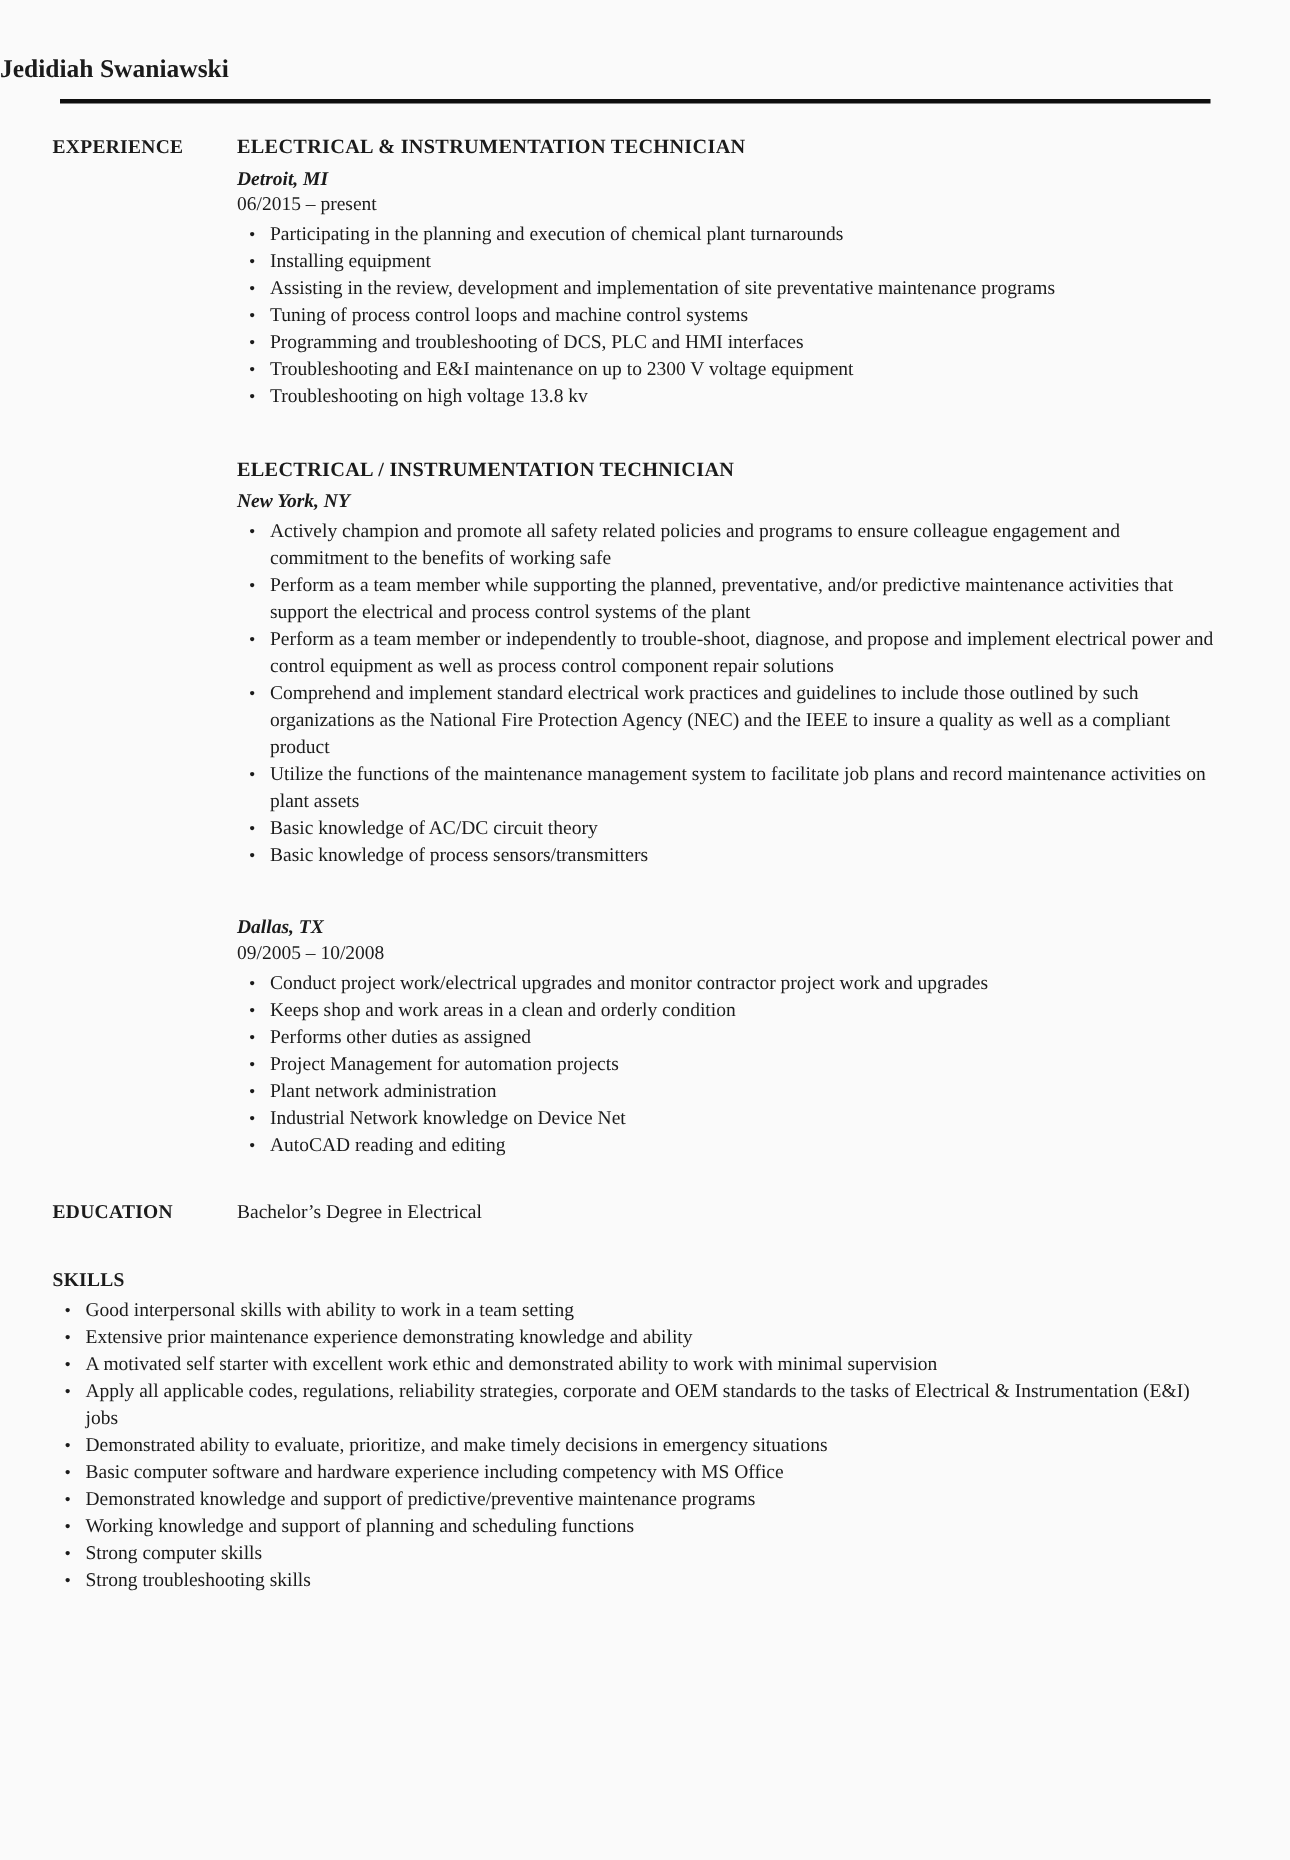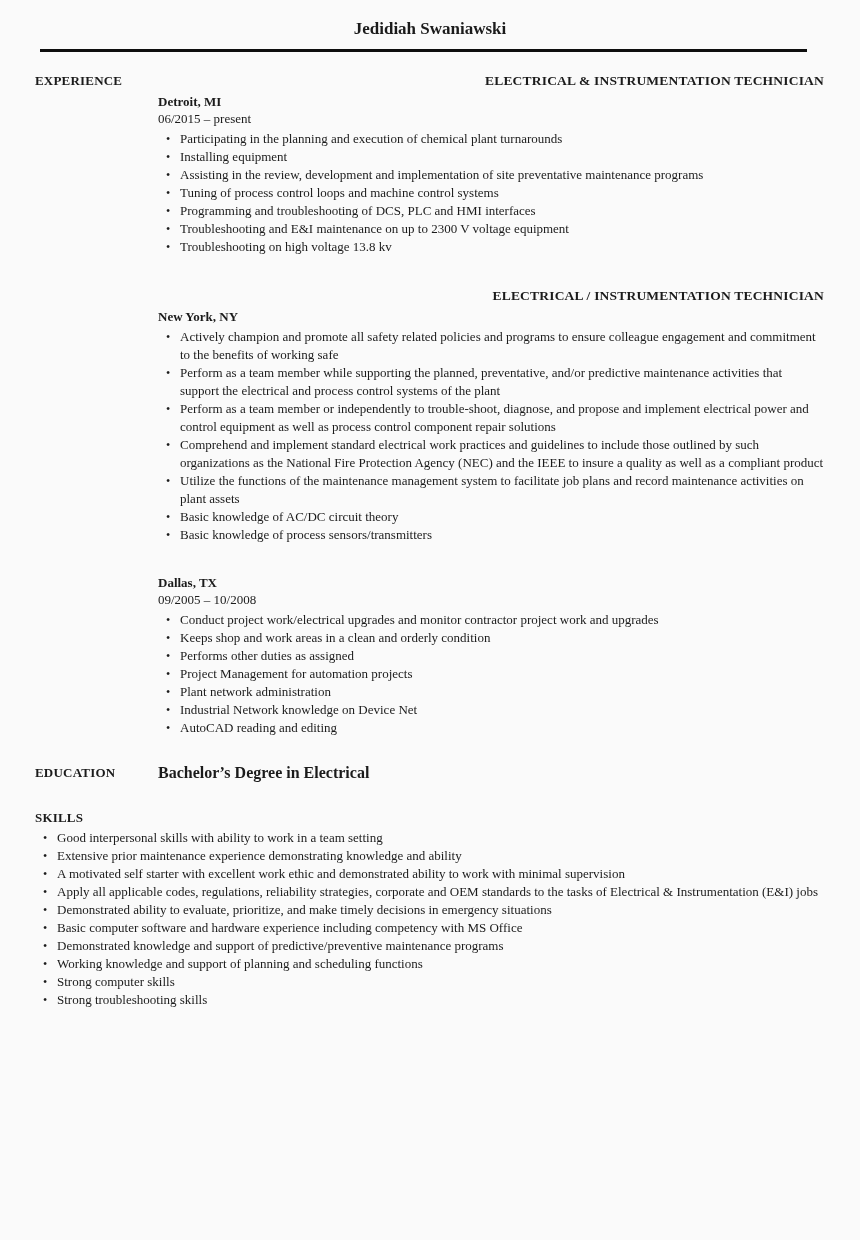--- a/index.html
+++ b/index.html
@@ -7,41 +7,41 @@
     position: relative;
     width: 860px;
     height: 1240px;
     background: #fafafa;
     box-sizing: border-box;
     font-family: "Liberation Serif", "DejaVu Serif", serif;
     color: #1b1b1b;
     overflow: hidden;
   }
   
-  .header { padding-top: 18px; text-align: center; }
+  .header { padding-top: 35px; }
   .name {
     margin: 0;
     font-size: 17px;
     font-weight: bold;
     line-height: 22px;
   }
   .contact {
     margin-top: 11px;
     font-size: 13px;
     font-weight: bold;
     line-height: 16px;
   }
   .rule {
     height: 0;
     border: none;
     border-top: 3px solid #0e0e0e;
     margin: 9px 53px 0 40px;
   }
   
-  .main { padding: 0 36px 0 35px; }
+  .main { padding: 0 48px 0 35px; }
   .row { display: flex; align-items: flex-start; }
   .row-experience { margin-top: 19px; }
   .row-education  { margin-top: 26px; }
   .row-skills     { margin-top: 25px; flex-direction: column; }
   .label {
     flex: none;
     width: 123px;
     font-size: 13px;
     font-weight: bold;
     line-height: 20px;
@@ -49,35 +49,35 @@
   }
   .content { flex: 1; min-width: 0; }
   
   .job + .job { margin-top: 30px; }
   .job-title, .school {
     margin: 0;
     font-size: 13.5px;
     font-weight: bold;
     line-height: 20px;
     letter-spacing: 0.2px;
-    text-align: right;
   }
   .job-loc {
     font-size: 13px;
     font-weight: bold;
     line-height: 17px;
     margin-top: 2px;
+    font-style: italic;
   }
   .job-dates {
     font-size: 13px;
     line-height: 17px;
   }
   .degree {
-    font-size: 16px;
-    font-weight: bold;
+    font-size: 13px;
+    font-weight: normal;
     line-height: 20px;
   }
   
   .bullets { list-style: none; margin: 3px 0 0 0; padding: 0; }
   .bullets-flush { margin-top: 1px; }
   .bullet {
     display: flex;
     font-size: 13px;
     line-height: 18px;
   }

